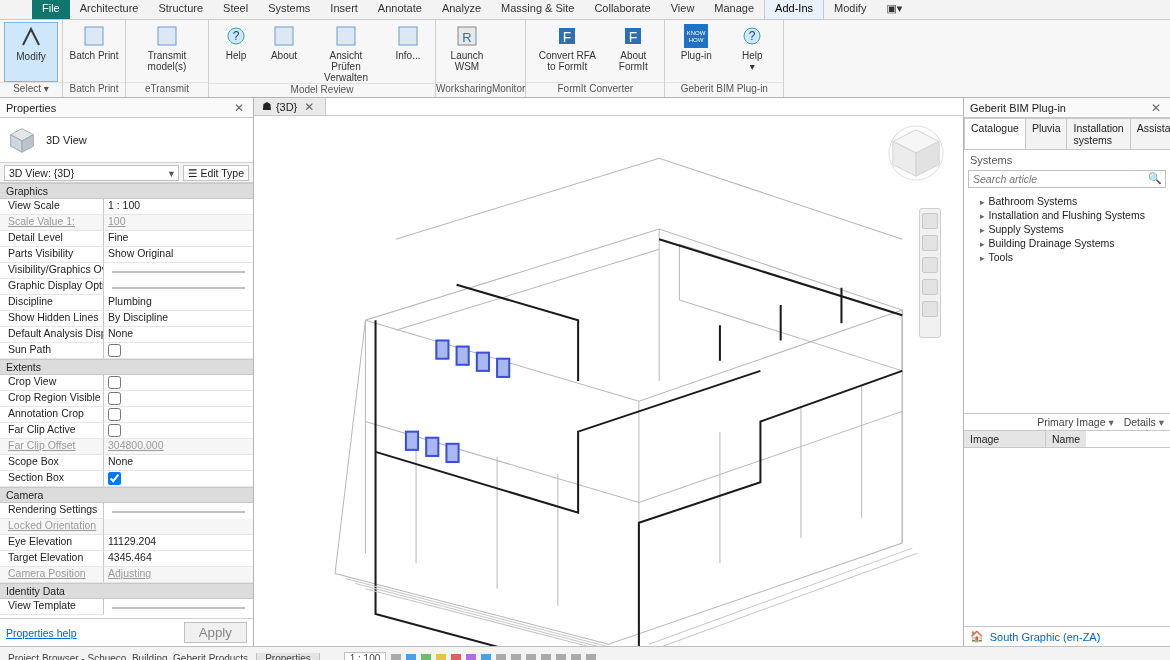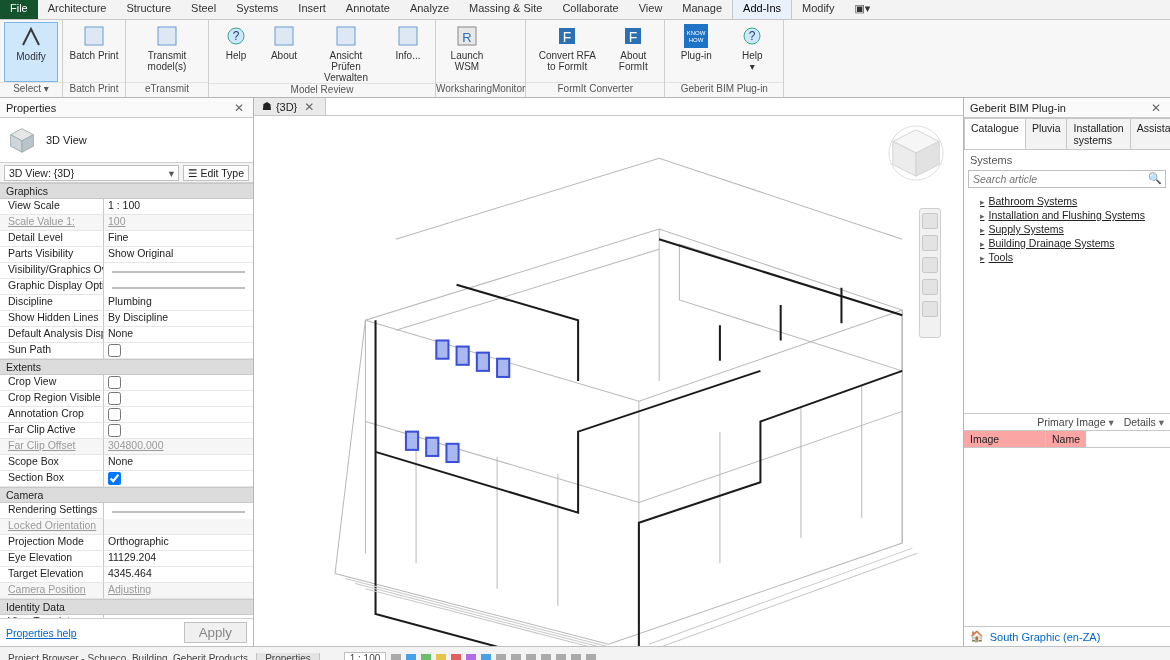--- a/index.html
+++ b/index.html
@@ -1,21 +1,21 @@
 <!DOCTYPE html>
 <html><head>
 <meta charset="utf-8">
 <style>
   * { box-sizing: border-box; margin: 0; padding: 0; font-family: "Segoe UI", Tahoma, sans-serif; }
   body { width: 1170px; height: 660px; overflow: hidden; background: #fff; font-size: 11px; color: #222; }
 
   
   .menubar { display: flex; height: 20px; background: #f3f3f3; border-bottom: 1px solid #c8c8c8; }
   .menubar .tab { padding: 2px 10px 0 10px; cursor: default; color: #333; }
-  .menubar .tab.file { background: #14532d; color: #fff; }
+  .menubar .tab.file { background: #0f766e; color: #fff; margin-left: 32px; }
   .menubar .tab.active { background: #e9f2fb; border-right: 1px solid #c8c8c8; border-left: 1px solid #c8c8c8; color: #000; }
 
   
   .ribbon { display: flex; height: 78px; background: #f7f7f7; border-bottom: 1px solid #b5b5b5; }
   .rgroup { display: flex; flex-direction: column; border-right: 1px solid #d0d0d0; }
   .rgroup .items { display: flex; flex: 1; padding: 2px 4px 0 4px; gap: 2px; }
   .rgroup .glabel { height: 15px; text-align: center; font-size: 10px; color: #555; border-top: 1px solid #e2e2e2; }
   .rbtn { display: flex; flex-direction: column; align-items: center; justify-content: flex-start; width: 54px; padding-top: 2px; gap: 2px; text-align: center; font-size: 10px; color: #333; cursor: default; }
   .rbtn.small { width: 46px; }
   .rbtn.wide { width: 74px; }
@@ -60,27 +60,27 @@
 
   
   .geb { width: 207px; border-left: 1px solid #b5b5b5; display: flex; flex-direction: column; background: #fff; }
   .geb-tabs { display: flex; border-bottom: 1px solid #c8c8c8; }
   .geb-tabs .gt { padding: 3px 6px; font-size: 10.5px; border: 1px solid #c8c8c8; border-bottom: none; margin-right: -1px; background: #f3f3f3; }
   .geb-tabs .gt.active { background: #fff; }
   .geb-sub { padding: 4px 6px 2px 6px; color: #555; }
   .geb-search { margin: 2px 4px 4px 4px; position: relative; }
   .geb-search input { width: 100%; padding: 2px 18px 2px 4px; border: 1px solid #c0c0c0; font-size: 10.5px; font-style: italic; color: #888; }
   .geb-search .mag { position: absolute; right: 4px; top: 2px; color: #888; }
-  .geb-tree { flex: .55; overflow: auto; padding: 2px 6px; text-decoration: underline; }
+  .geb-tree { flex: .55; overflow: auto; padding: 2px 6px; }
   .geb-tree .node { padding: 1px 0 1px 10px; font-size: 10.5px; }
   .geb-tree .node:before { content: "▸"; color: #666; margin-right: 4px; font-size: 9px; }
   .geb-split { border-top: 1px solid #c8c8c8; display: flex; justify-content: flex-end; gap: 10px; padding: 2px 6px; font-size: 10.5px; color: #444; }
   .geb-split span:after { content: " ▾"; color: #666; }
   .geb-listhead { display: flex; border-bottom: 1px solid #c8c8c8; border-top: 1px solid #c8c8c8; }
-  .geb-listhead div { padding: 2px 6px; font-size: 10.5px; background: #fca5a5; }
+  .geb-listhead div { padding: 2px 6px; font-size: 10.5px; background: #e5e5e5; }
   .geb-listhead .c1 { width: 82px; border-right: 1px solid #c8c8c8; }
   .geb-list { flex: .45; }
   .geb-foot { border-top: 1px solid #c8c8c8; padding: 3px 6px; display: flex; align-items: center; gap: 6px; color: #0066cc; }
 
   
   .status { height: 24px; background: #f3f3f3; border-top: 1px solid #c0c0c0; display: flex; align-items: center; font-size: 10px; color: #444; }
   .status .sb-tab { padding: 0 8px; border-right: 1px solid #c0c0c0; }
   .status .sb-tab.active { background: #e4e4e4; }
   .status .sb-center { flex: 1; display: flex; align-items: center; padding-left: 24px; gap: 5px; }
   .status .sb-center .sc { display: inline-block; padding: 0 5px; border: 1px solid #c0c0c0; background: #fff; }
@@ -346,24 +346,20 @@
         <div class="pg-section">Camera</div>
         <div class="pg-row">
           <div class="k">Rendering Settings</div>
           <div class="v btn">Edit...</div>
         </div>
         <div class="pg-row dis">
           <div class="k">Locked Orientation</div>
           <div class="v"></div>
         </div>
         <div class="pg-row">
-          <div class="k">Projection Mode</div>
-          <div class="v">Orthographic</div>
-        </div>
-        <div class="pg-row">
           <div class="k">Eye Elevation</div>
           <div class="v">11129.204</div>
         </div>
         <div class="pg-row">
           <div class="k">Target Elevation</div>
           <div class="v">4345.464</div>
         </div>
         <div class="pg-row dis">
           <div class="k">Camera Position</div>
           <div class="v">Adjusting</div>

